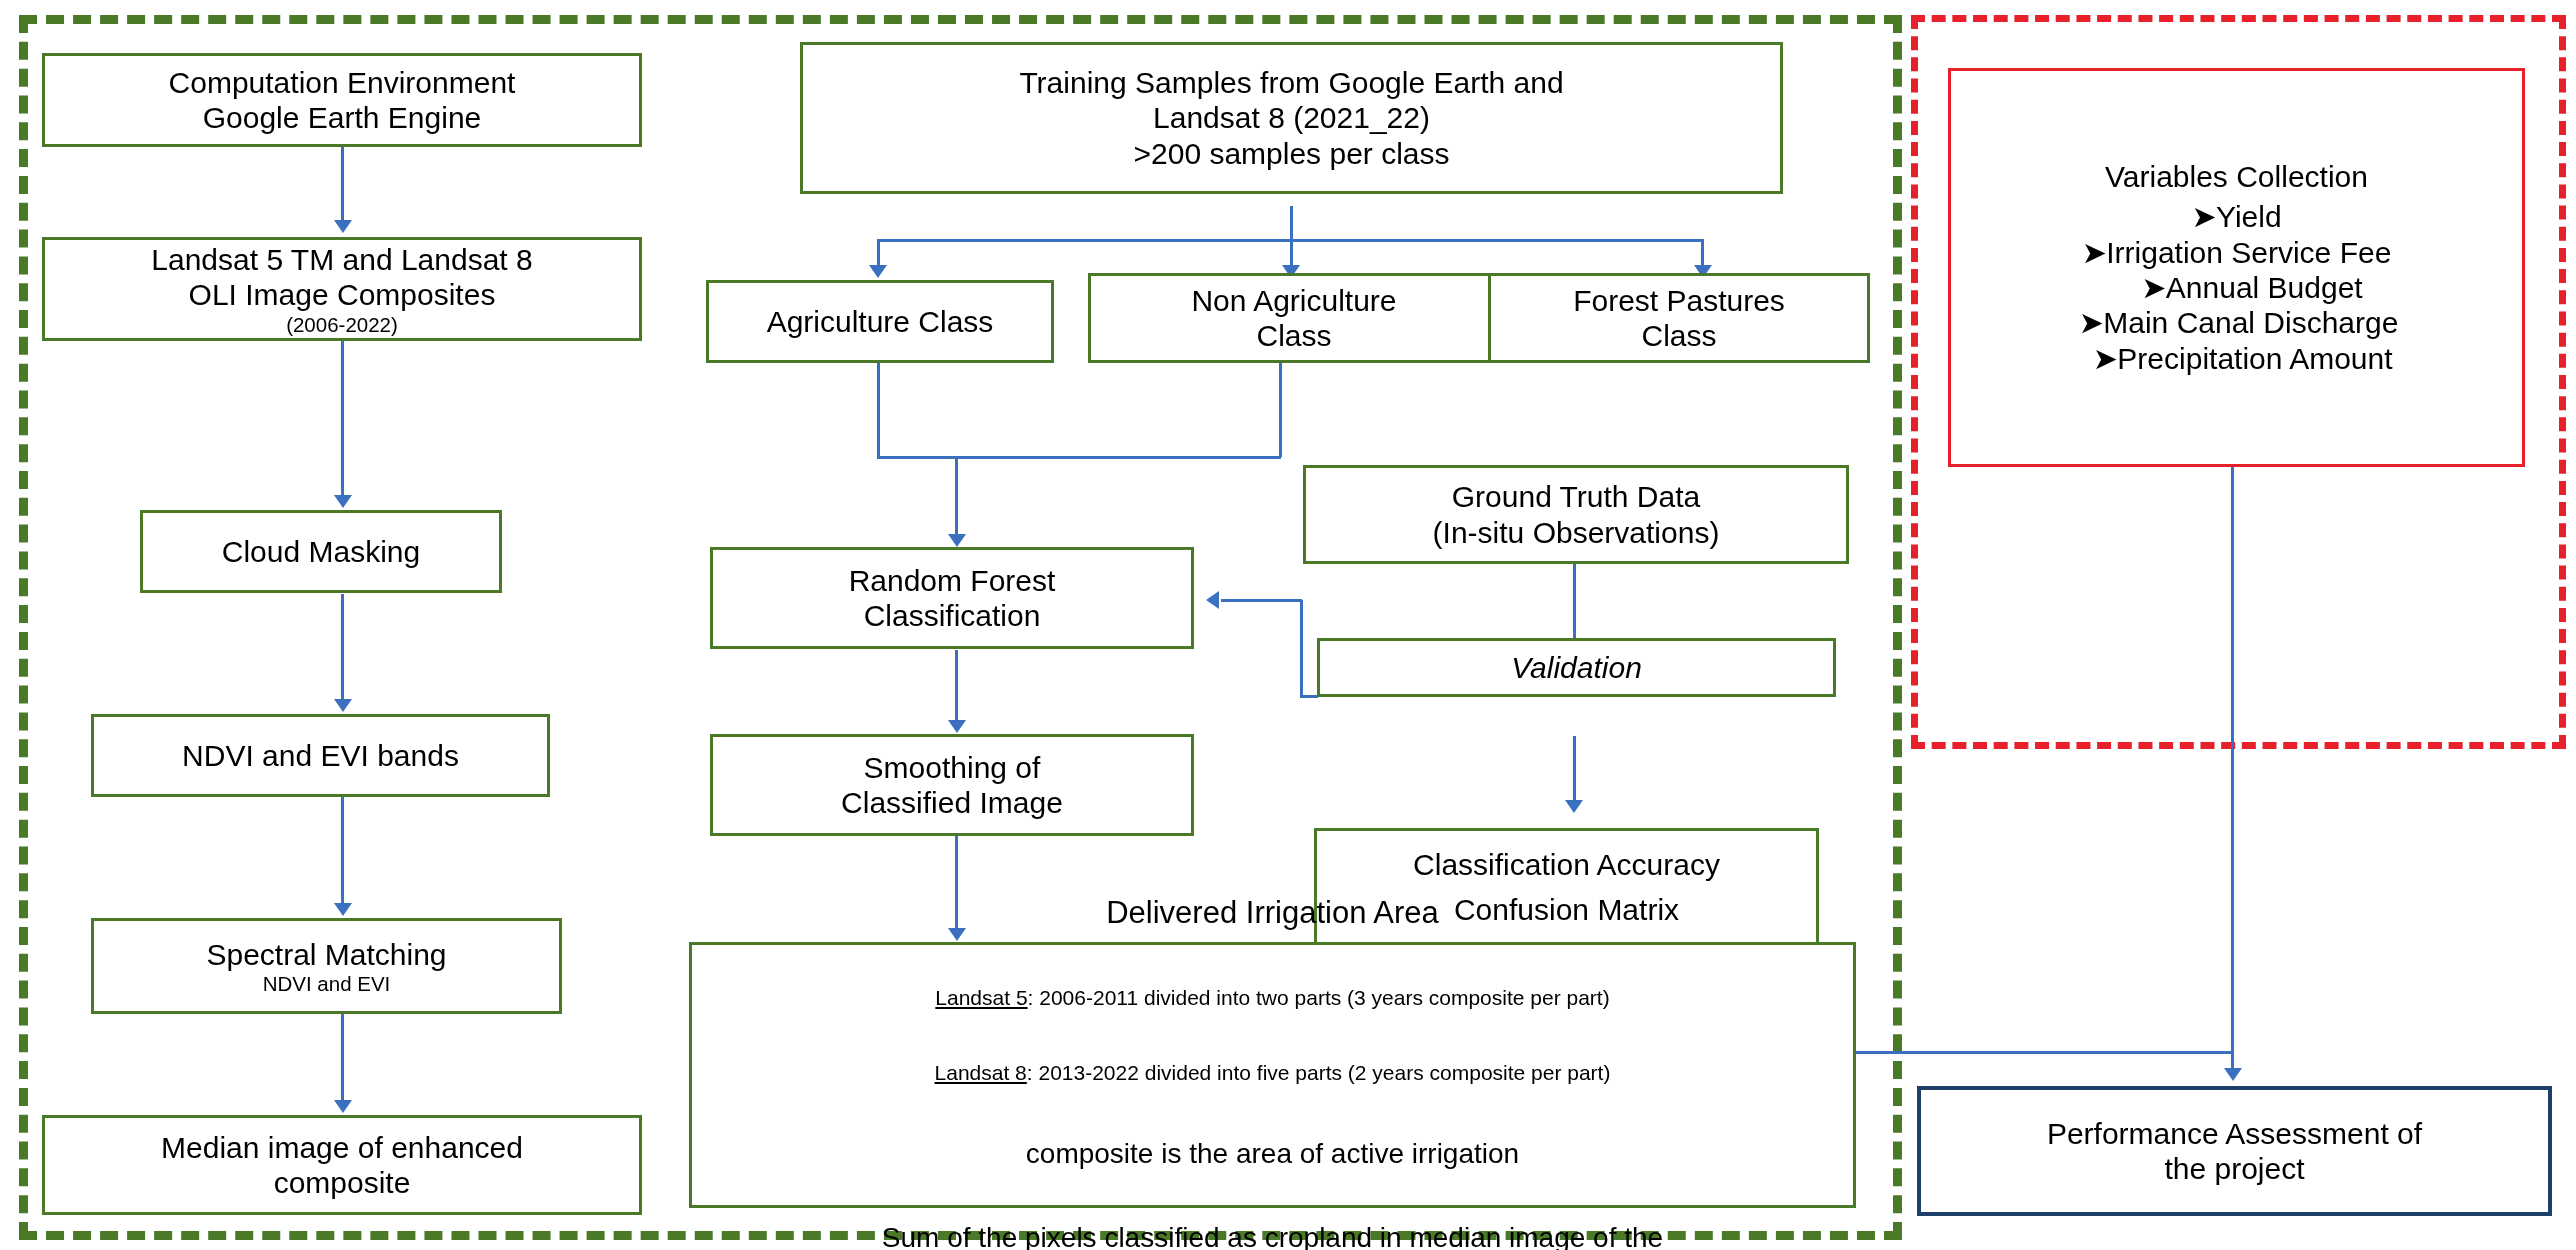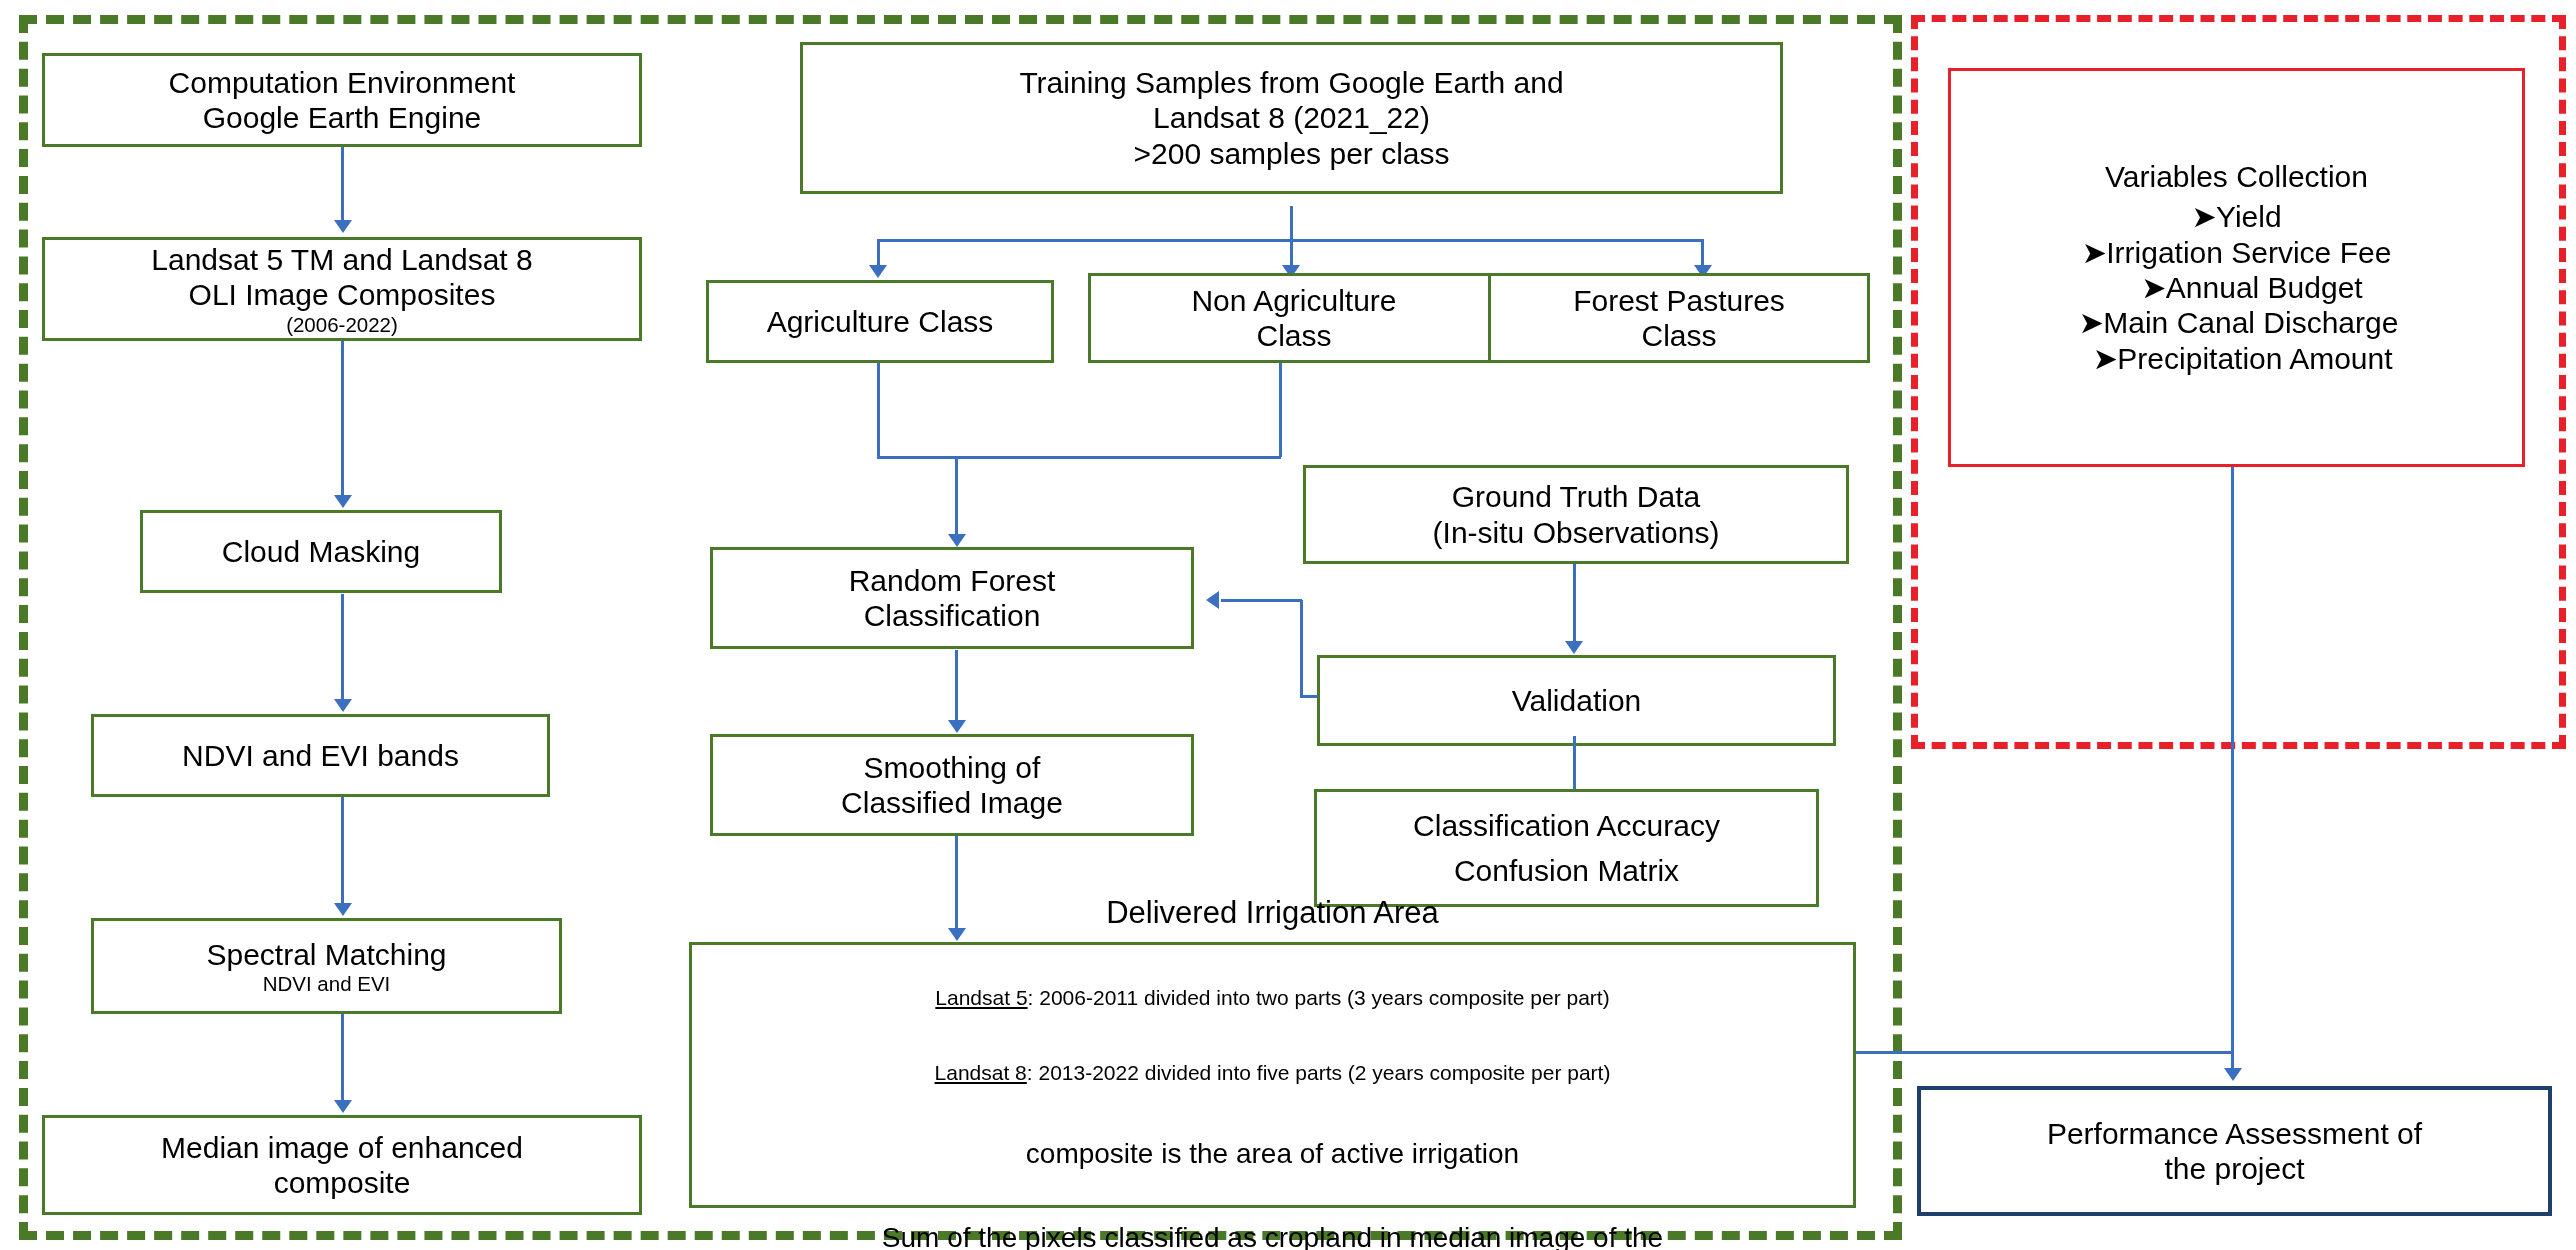--- a/index.html
+++ b/index.html
@@ -177,33 +177,33 @@
   <div class="line vline" style="left:955px; top:836px; height:96px;"></div>
   <div class="arrow-down" style="left:948px; top:928px;"></div>
 
   <div class="box" style="left:1303px; top:465px; width:546px; height:99px;">
     <div>Ground Truth Data</div>
     <div>(In-situ Observations)</div>
   </div>
   <div class="line vline" style="left:1573px; top:564px; height:81px;"></div>
   <div class="arrow-down" style="left:1565px; top:641px;"></div>
 
-  <div class="box" style="left:1317px; top:655px; width:519px; height:91px;">
+  <div class="box" style="left:1317px; top:638px; width:519px; height:59px;font-style:italic;">
     <div>Validation</div>
   </div>
 
   <div class="line vline" style="left:1300px; top:600px; height:96px;"></div>
   <div class="line hline" style="left:1300px; top:695px; width:18.4px;"></div>
   <div class="line hline" style="left:1221px; top:599px; width:81px;"></div>
   <div class="arrow-left" style="left:1206px; top:591px;"></div>
 
   <div class="line vline" style="left:1573px; top:736px; height:67px;"></div>
   <div class="arrow-down" style="left:1565px; top:800px;"></div>
 
-  <div class="box" style="left:1314px; top:789px; width:505px; height:118px;gap:10px;">
+  <div class="box" style="left:1314px; top:828px; width:505px; height:118px;gap:10px;">
     <div>Classification Accuracy</div>
     <div>Confusion Matrix</div>
   </div>
 
   <div class="box" style="left:689px; top:942px; width:1167px; height:266px; justify-content:center;gap:48px;">
     <div class="deliv-title">Delivered Irrigation Area</div>
     <div class="deliv-line">
       <span class="underline">Landsat 5</span><span>: 2006-2011 divided into two parts (3 years composite per part)</span>
     </div>
     <div class="deliv-line">

